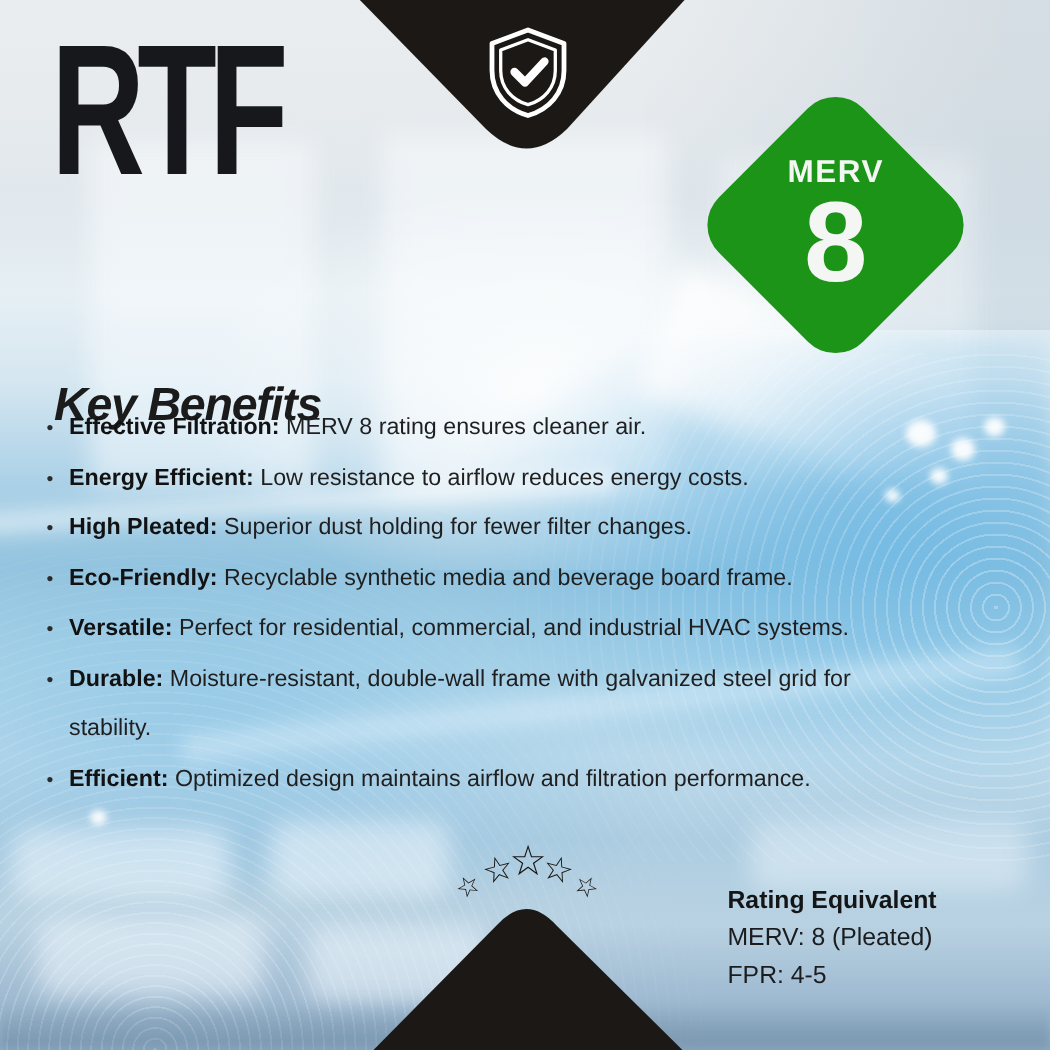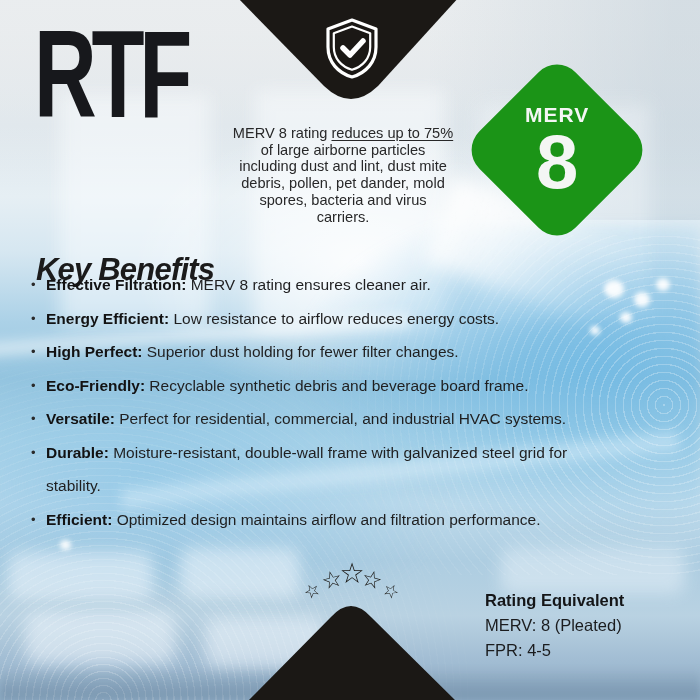--- a/index.html
+++ b/index.html
@@ -120,40 +120,34 @@
     <path d="M247,702 L331,617 Q351,595 371,617 L457,702 Z" fill="#1b1815"></path>
     <g transform="translate(352,47)">
       <path d="M0,-27 L24,-18 L24,0 C24,15 14,26 0,30 C-14,26 -24,15 -24,0 L-24,-18 Z" fill="none" stroke="#ffffff" stroke-width="3.2" stroke-linejoin="round"></path>
       <path d="M0,-20.5 L18.2,-13.7 L18.2,0 C18.2,11.4 10.6,19.8 0,22.8 C-10.6,19.8 -18.2,11.4 -18.2,0 L-18.2,-13.7 Z" fill="none" stroke="#ffffff" stroke-width="2.2" stroke-linejoin="round"></path>
       <path d="M-9,1 L-2,8 L11,-6" fill="none" stroke="#ffffff" stroke-width="5.5" stroke-linecap="round" stroke-linejoin="round"></path>
     </g>
   </svg>
 
   <div class="logo-rtf">RTF</div>
 
-  <p class="desc"><span>MERV 8 rating </span><span class="u">reduces up to 75%</span><span>
-of large airborne particles
-including dust and lint, dust mite
-debris, pollen, pet dander, mold
-spores, bacteria and virus
-carriers.</span></p>
 
   <div class="badge" style="background:#1b9417;">
     <div class="badge-inner">
       <div class="badge-merv">MERV</div>
       <div class="badge-num">8</div>
     </div>
   </div>
 
   <h2 class="kb-heading">Key Benefits</h2>
   <ul class="kb-list">
     <li><span class="kb-dot">•</span><b class="kb-label">Effective Filtration: </b><span class="kb-text">MERV 8 rating ensures cleaner air.</span></li>
     <li><span class="kb-dot">•</span><b class="kb-label">Energy Efficient: </b><span class="kb-text">Low resistance to airflow reduces energy costs.</span></li>
-    <li><span class="kb-dot">•</span><b class="kb-label">High Perfect: </b><span class="kb-text">Superior dust holding for fewer filter changes.</span></li>
-    <li><span class="kb-dot">•</span><b class="kb-label">Eco-Friendly: </b><span class="kb-text">Recyclable synthetic debris and beverage board frame.</span></li>
+    <li><span class="kb-dot">•</span><b class="kb-label">High Pleated: </b><span class="kb-text">Superior dust holding for fewer filter changes.</span></li>
+    <li><span class="kb-dot">•</span><b class="kb-label">Eco-Friendly: </b><span class="kb-text">Recyclable synthetic media and beverage board frame.</span></li>
     <li><span class="kb-dot">•</span><b class="kb-label">Versatile: </b><span class="kb-text">Perfect for residential, commercial, and industrial HVAC systems.</span></li>
     <li><span class="kb-dot">•</span><b class="kb-label">Durable: </b><span class="kb-text">Moisture-resistant, double-wall frame with galvanized steel grid for
 stability.</span></li>
     <li><span class="kb-dot">•</span><b class="kb-label">Efficient: </b><span class="kb-text">Optimized design maintains airflow and filtration performance.</span></li>
   </ul>
 
   <span class="star" style="left:312px;top:591px;font-size:18px;transform:translate(-50%,-50%) rotate(-30deg);">☆</span>
   <span class="star" style="left:332px;top:580px;font-size:23px;transform:translate(-50%,-50%) rotate(-15deg);">☆</span>
   <span class="star" style="left:352px;top:574px;font-size:28px;transform:translate(-50%,-50%);">☆</span>
   <span class="star" style="left:372px;top:580px;font-size:23px;transform:translate(-50%,-50%) rotate(15deg);">☆</span>

